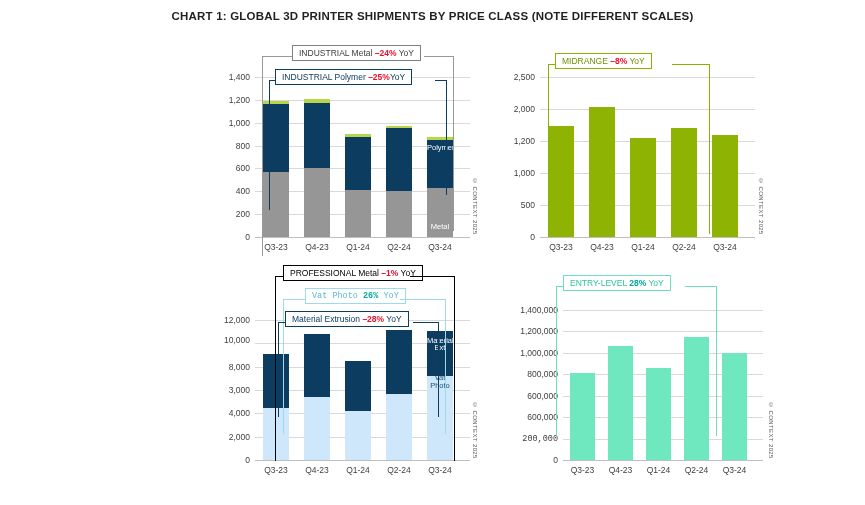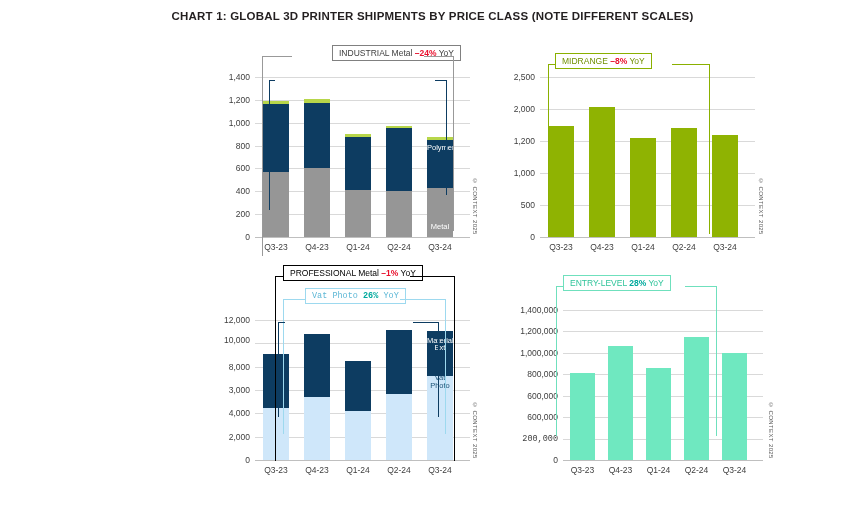--- a/index.html
+++ b/index.html
@@ -51,21 +51,21 @@
     font-size:8.5px;
     padding:2px 6px;
     white-space:nowrap;
     box-sizing:border-box;
     text-align:center;
   }
   .callout .neg{color:#e8112d;font-weight:bold;}
   .callout .pos{color:#00a99d;font-weight:bold;}
   .bracket{position:absolute;border-style:solid;border-color:#999;}
   
-  .c-gray{border-color:#808080;color:#404040;margin-left:40px;}
+  .c-gray{border-color:#808080;color:#404040;}
   .c-navy{border-color:#0d3c61;color:#0d3c61;}
   .c-olive{border-color:#8ab000;color:#6f8f00;}
   .c-black{border-color:#000000;color:#000000;}
   .c-lightblue{border-color:#9dd9ef;color:#5fb8d6;font-family:Liberation Mono, monospace;}
   .c-navy2{border-color:#0d3c61;color:#0d3c61;}
   .c-mint{border-color:#6fe0bd;color:#2fc49a;}
 </style>
 </head>
 <body>
 
@@ -122,20 +122,23 @@
 
     <div class="xlabel" style="left:8px;width:26px;">Q3-23</div>
     <div class="xlabel" style="left:49px;width:26px;">Q4-23</div>
     <div class="xlabel" style="left:90px;width:26px;">Q1-24</div>
     <div class="xlabel" style="left:131px;width:26px;">Q2-24</div>
     <div class="xlabel" style="left:172px;width:26px;">Q3-24</div>
   </div>
 
   <div class="callout c-gray" style="left:92px;top:5px;">
     <span>INDUSTRIAL Metal </span><span class="neg">–24%</span><span> YoY</span>
+  </div>
+  <div class="callout c-navy" style="left:75px;top:29px;border-width:1.5px;">
+    <span>INDUSTRIAL Polymer </span><span class="neg">–25%</span><span>YoY</span>
   </div>
 
   <div class="bracket" style="left:62px;top:16px;width:30px;height:1px;border-width:1px 0 0 0;"></div>
   <div class="bracket" style="left:62px;top:16px;width:1px;height:200px;border-width:0 0 0 1px;"></div>
   <div class="bracket" style="left:224px;top:16px;width:30px;height:1px;border-width:1px 0 0 0;"></div>
   <div class="bracket" style="left:253px;top:16px;width:1px;height:175px;border-width:0 0 0 1px;"></div>
   <div class="bracket" style="left:69px;top:40px;width:6px;height:1px;border-width:1.2px 0 0 0;border-color:#0d3c61;"></div>
   <div class="bracket" style="left:69px;top:40px;width:1px;height:130px;border-width:0 0 0 1.2px;border-color:#0d3c61;"></div>
   <div class="bracket" style="left:235px;top:40px;width:12px;height:1px;border-width:1.2px 0 0 0;border-color:#0d3c61;"></div>
   <div class="bracket" style="left:246px;top:40px;width:1px;height:115px;border-width:0 0 0 1.2px;border-color:#0d3c61;"></div>
@@ -223,20 +226,23 @@
     <div class="xlabel" style="left:49px;width:26px;">Q4-23</div>
     <div class="xlabel" style="left:90px;width:26px;">Q1-24</div>
     <div class="xlabel" style="left:131px;width:26px;">Q2-24</div>
     <div class="xlabel" style="left:172px;width:26px;">Q3-24</div>
   </div>
   <div class="callout c-black" style="left:83px;top:3px;border-width:1.3px;">
     <span>PROFESSIONAL Metal </span><span class="neg">–1%</span><span> YoY</span>
   </div>
   <div class="callout c-lightblue" style="left:105px;top:26px;border-width:1.3px;">
     <span>Vat Photo </span><span class="pos">26%</span><span> YoY</span>
+  </div>
+  <div class="callout c-navy2" style="left:85px;top:49px;border-width:1.3px;">
+    <span>Material Extrusion </span><span class="neg">–28%</span><span> YoY</span>
   </div>
   <div class="bracket" style="left:75px;top:14px;width:8px;height:1px;border-width:1.3px 0 0 0;border-color:#000;"></div>
   <div class="bracket" style="left:75px;top:14px;width:1px;height:185px;border-width:0 0 0 1.3px;border-color:#000;"></div>
   <div class="bracket" style="left:210px;top:14px;width:45px;height:1px;border-width:1.3px 0 0 0;border-color:#000;"></div>
   <div class="bracket" style="left:254px;top:14px;width:1px;height:185px;border-width:0 0 0 1.3px;border-color:#000;"></div>
   <div class="bracket" style="left:83px;top:37px;width:22px;height:1px;border-width:1.3px 0 0 0;border-color:#9dd9ef;"></div>
   <div class="bracket" style="left:83px;top:37px;width:1px;height:135px;border-width:0 0 0 1.3px;border-color:#9dd9ef;"></div>
   <div class="bracket" style="left:200px;top:37px;width:46px;height:1px;border-width:1.3px 0 0 0;border-color:#9dd9ef;"></div>
   <div class="bracket" style="left:245px;top:37px;width:1px;height:135px;border-width:0 0 0 1.3px;border-color:#9dd9ef;"></div>
   <div class="bracket" style="left:78px;top:60px;width:7px;height:1px;border-width:1.3px 0 0 0;border-color:#0d3c61;"></div>

